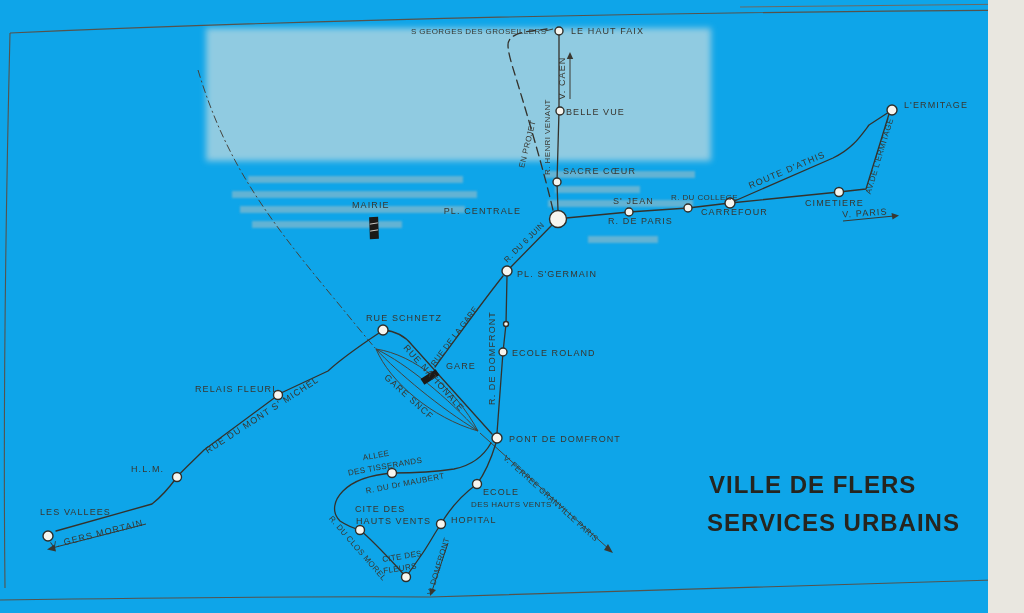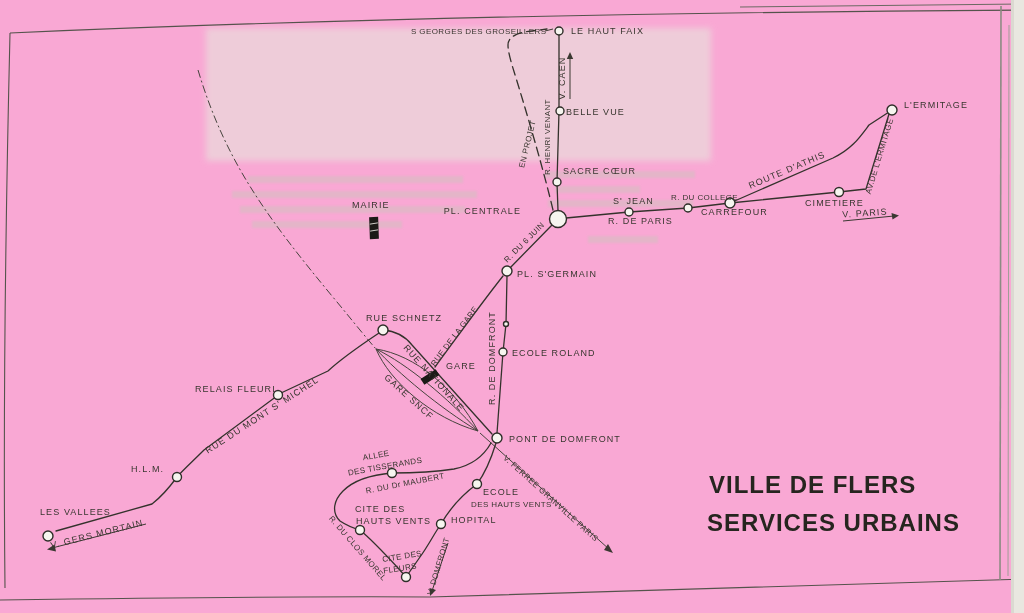--- a/index.html
+++ b/index.html
@@ -1,16 +1,16 @@
 <!DOCTYPE html>
 <html><head>
 <meta charset="utf-8">
 <style>
   html,body{margin:0;padding:0;background:#e9e7e0;}
-  #page{position:relative;width:988px;height:613px;background:#f9a8d4;overflow:hidden;padding-left:26px;}
+  #page{position:relative;width:988px;height:613px;background:#0ea5e9;overflow:hidden;}
   svg{position:absolute;left:0;top:0;}
   .lbl{font-family:"Liberation Sans",sans-serif;font-size:9px;letter-spacing:1.1px;fill:#38362f;}
   .lbl.t{font-size:8px;letter-spacing:0.4px;}
   .ttl{font-family:"Liberation Sans",sans-serif;font-size:24px;font-weight:600;letter-spacing:1px;fill:#26251f;}
   .route{stroke:#34322c;stroke-width:1.3;fill:none;stroke-linecap:round;stroke-linejoin:round;}
   .thin{stroke:#45433c;stroke-width:1;fill:none;}
   .stn{fill:#f6f5ef;stroke:#2e2d28;stroke-width:1.4;}
   .arrowline{stroke:#3a3831;stroke-width:1;fill:none;}
   .ah{fill:#3a3831;stroke:none;}
   .ghost{fill:#c9c6bb;opacity:0.45;}

